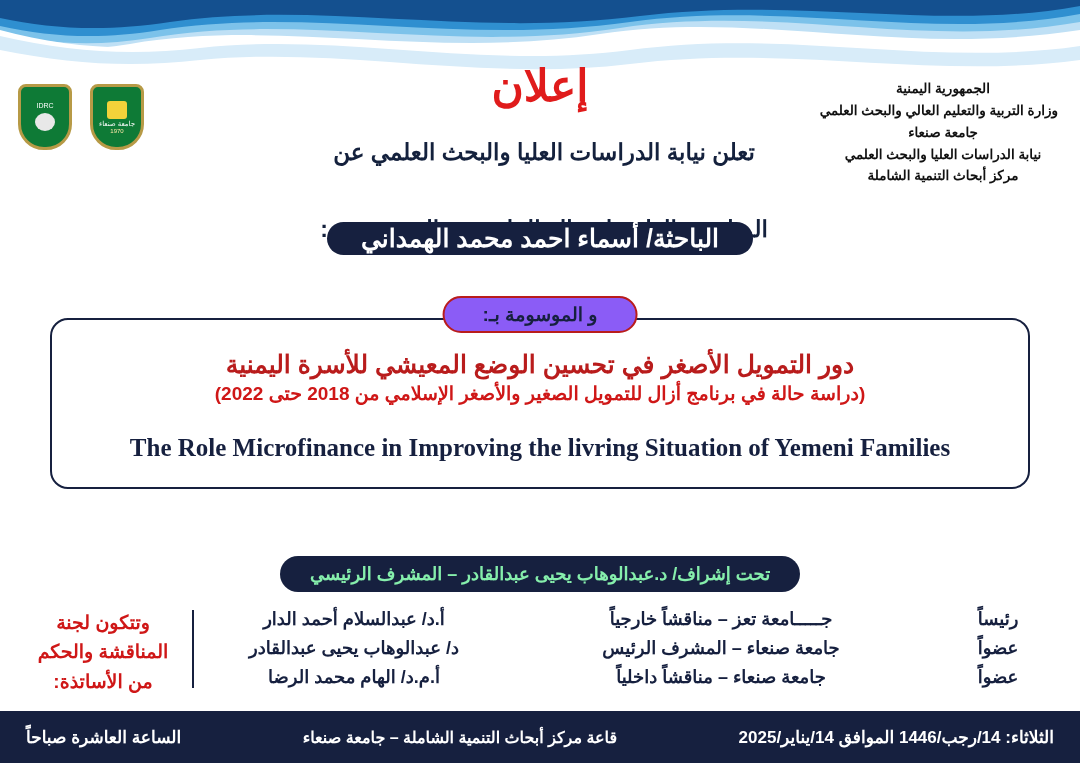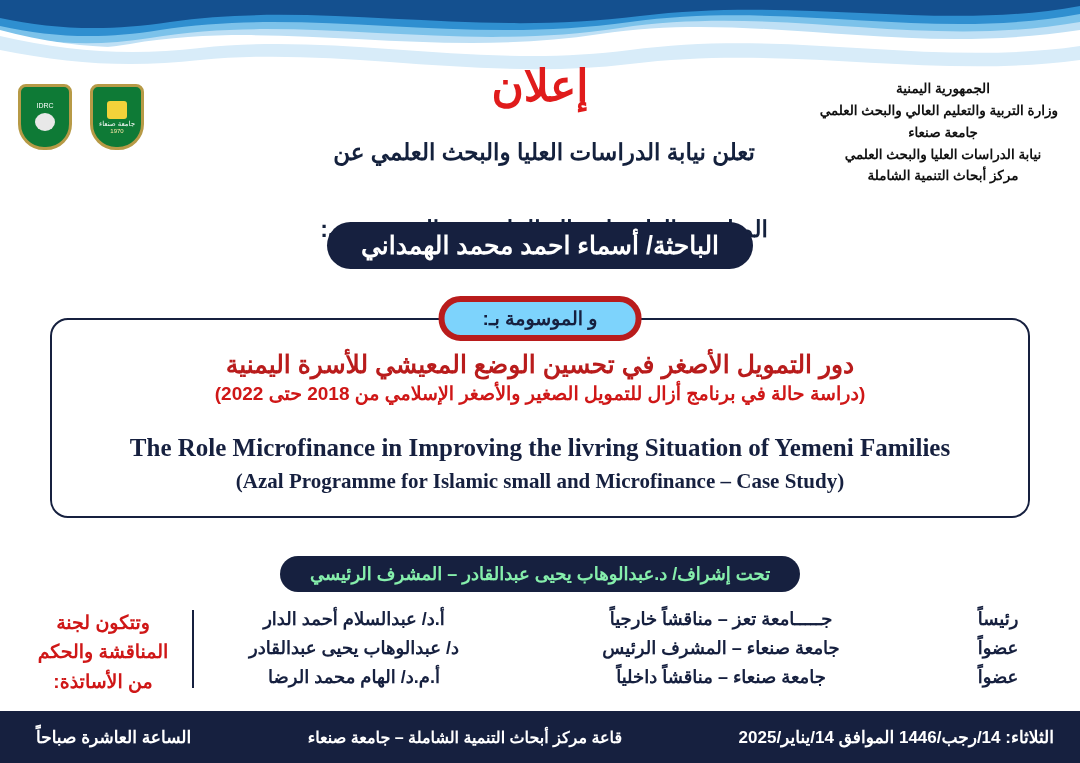--- a/index.html
+++ b/index.html
@@ -121,21 +121,21 @@
     position: absolute;
     top: 222px;
     left: 0; right: 0;
     display: flex;
     justify-content: center;
   }
   .pill {
     background: #16203f;
     color: #ffffff;
     border-radius: 26px;
-    padding: 9px 34px;
+    padding: 2px 34px;
     font-size: 25px;
     font-weight: bold;
     white-space: nowrap;
   }
 
   
   .title-box {
     position: absolute;
     top: 318px;
     left: 50px;
@@ -145,22 +145,22 @@
     box-sizing: border-box;
     padding: 26px 24px 22px;
     text-align: center;
     background: #ffffff;
   }
   .box-tab {
     position: absolute;
     top: 296px;
     left: 50%;
     transform: translateX(-50%);
-    background: #7dd3fc;
-    border: 6px solid #b91c1c;
+    background: #8b5cf6;
+    border: 2px solid #b91c1c;
     border-radius: 22px;
     padding: 5px 38px;
     font-size: 19px;
     font-weight: bold;
     color: #16203f;
     white-space: nowrap;
     z-index: 3;
   }
   .ar-title {
     color: #b91c1c;
@@ -264,21 +264,21 @@
     background: #16203f;
     color: #ffffff;
     display: flex;
     align-items: center;
     justify-content: space-between;
     padding: 0 26px;
     box-sizing: border-box;
     font-size: 17px;
     font-weight: bold;
   }
-  .footer > div { white-space: nowrap; margin-left: 10px; }
+  .footer > div { white-space: nowrap; }
   .footer .mid { font-size: 16px; }
 </style>
 </head>
 <body>
 
 <div class="page">
 
   <div class="top-banner">
     <svg width="1080" height="74" viewBox="0 0 1080 74" xmlns="http://www.w3.org/2000/svg" aria-hidden="true">
       <rect x="0" y="0" width="1080" height="74" fill="#ffffff"></rect>
@@ -325,21 +325,20 @@
   <div class="pill-wrap">
     <div class="pill">الباحثة/ أسماء احمد محمد الهمداني</div>
   </div>
 
   <div class="box-tab">و الموسومة بـ:</div>
 
   <div class="title-box">
     <div class="ar-title">دور التمويل الأصغر في تحسين الوضع المعيشي للأسرة اليمنية</div>
     <div class="ar-sub">(دراسة حالة في برنامج أزال للتمويل الصغير والأصغر الإسلامي من 2018 حتى 2022)</div>
     <div class="en-title">The Role Microfinance in Improving the livring Situation of Yemeni Families</div>
-    <div class="en-sub">(Azal Programme  for Islamic small and Microfinance – Case Study)</div>
   </div>
 
   <div class="sup-wrap">
     <div class="sup-pill">تحت إشراف/ د.عبدالوهاب يحيى عبدالقادر – المشرف الرئيسي</div>
   </div>
 
   <div class="committee">
     <div class="committee-table">
       <div class="crow">
         <div class="c-role">رئيساً</div>

